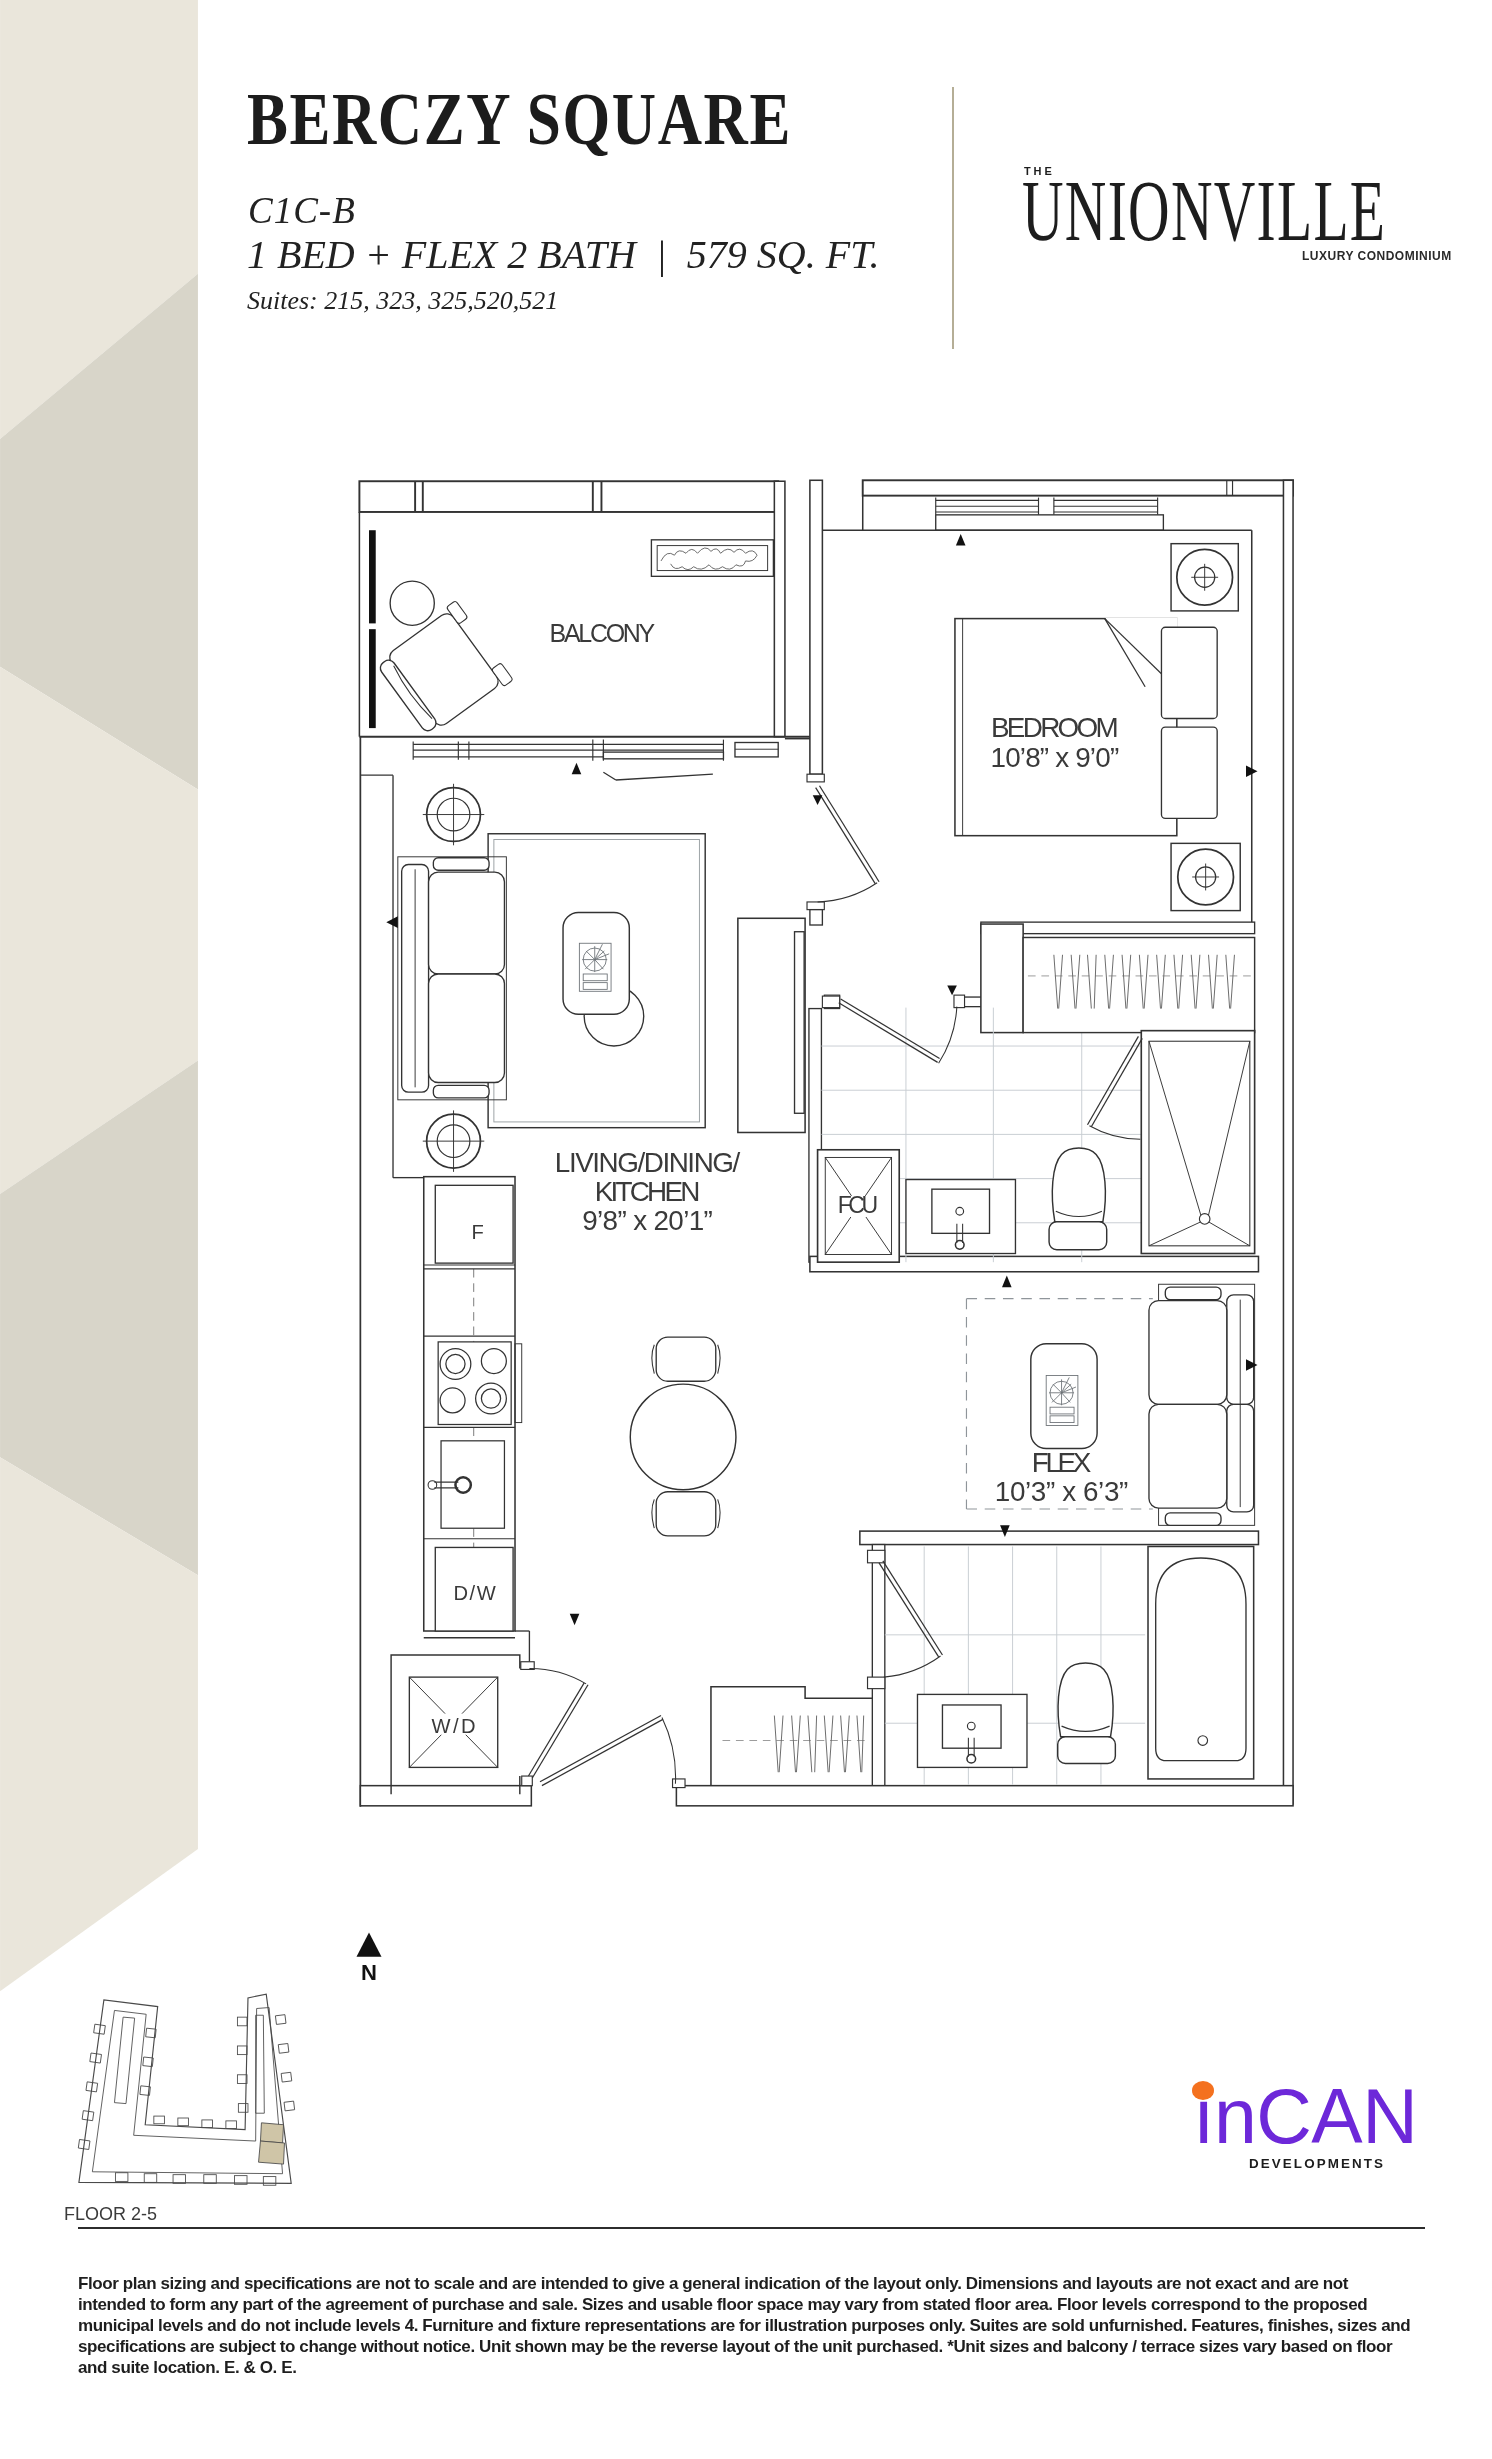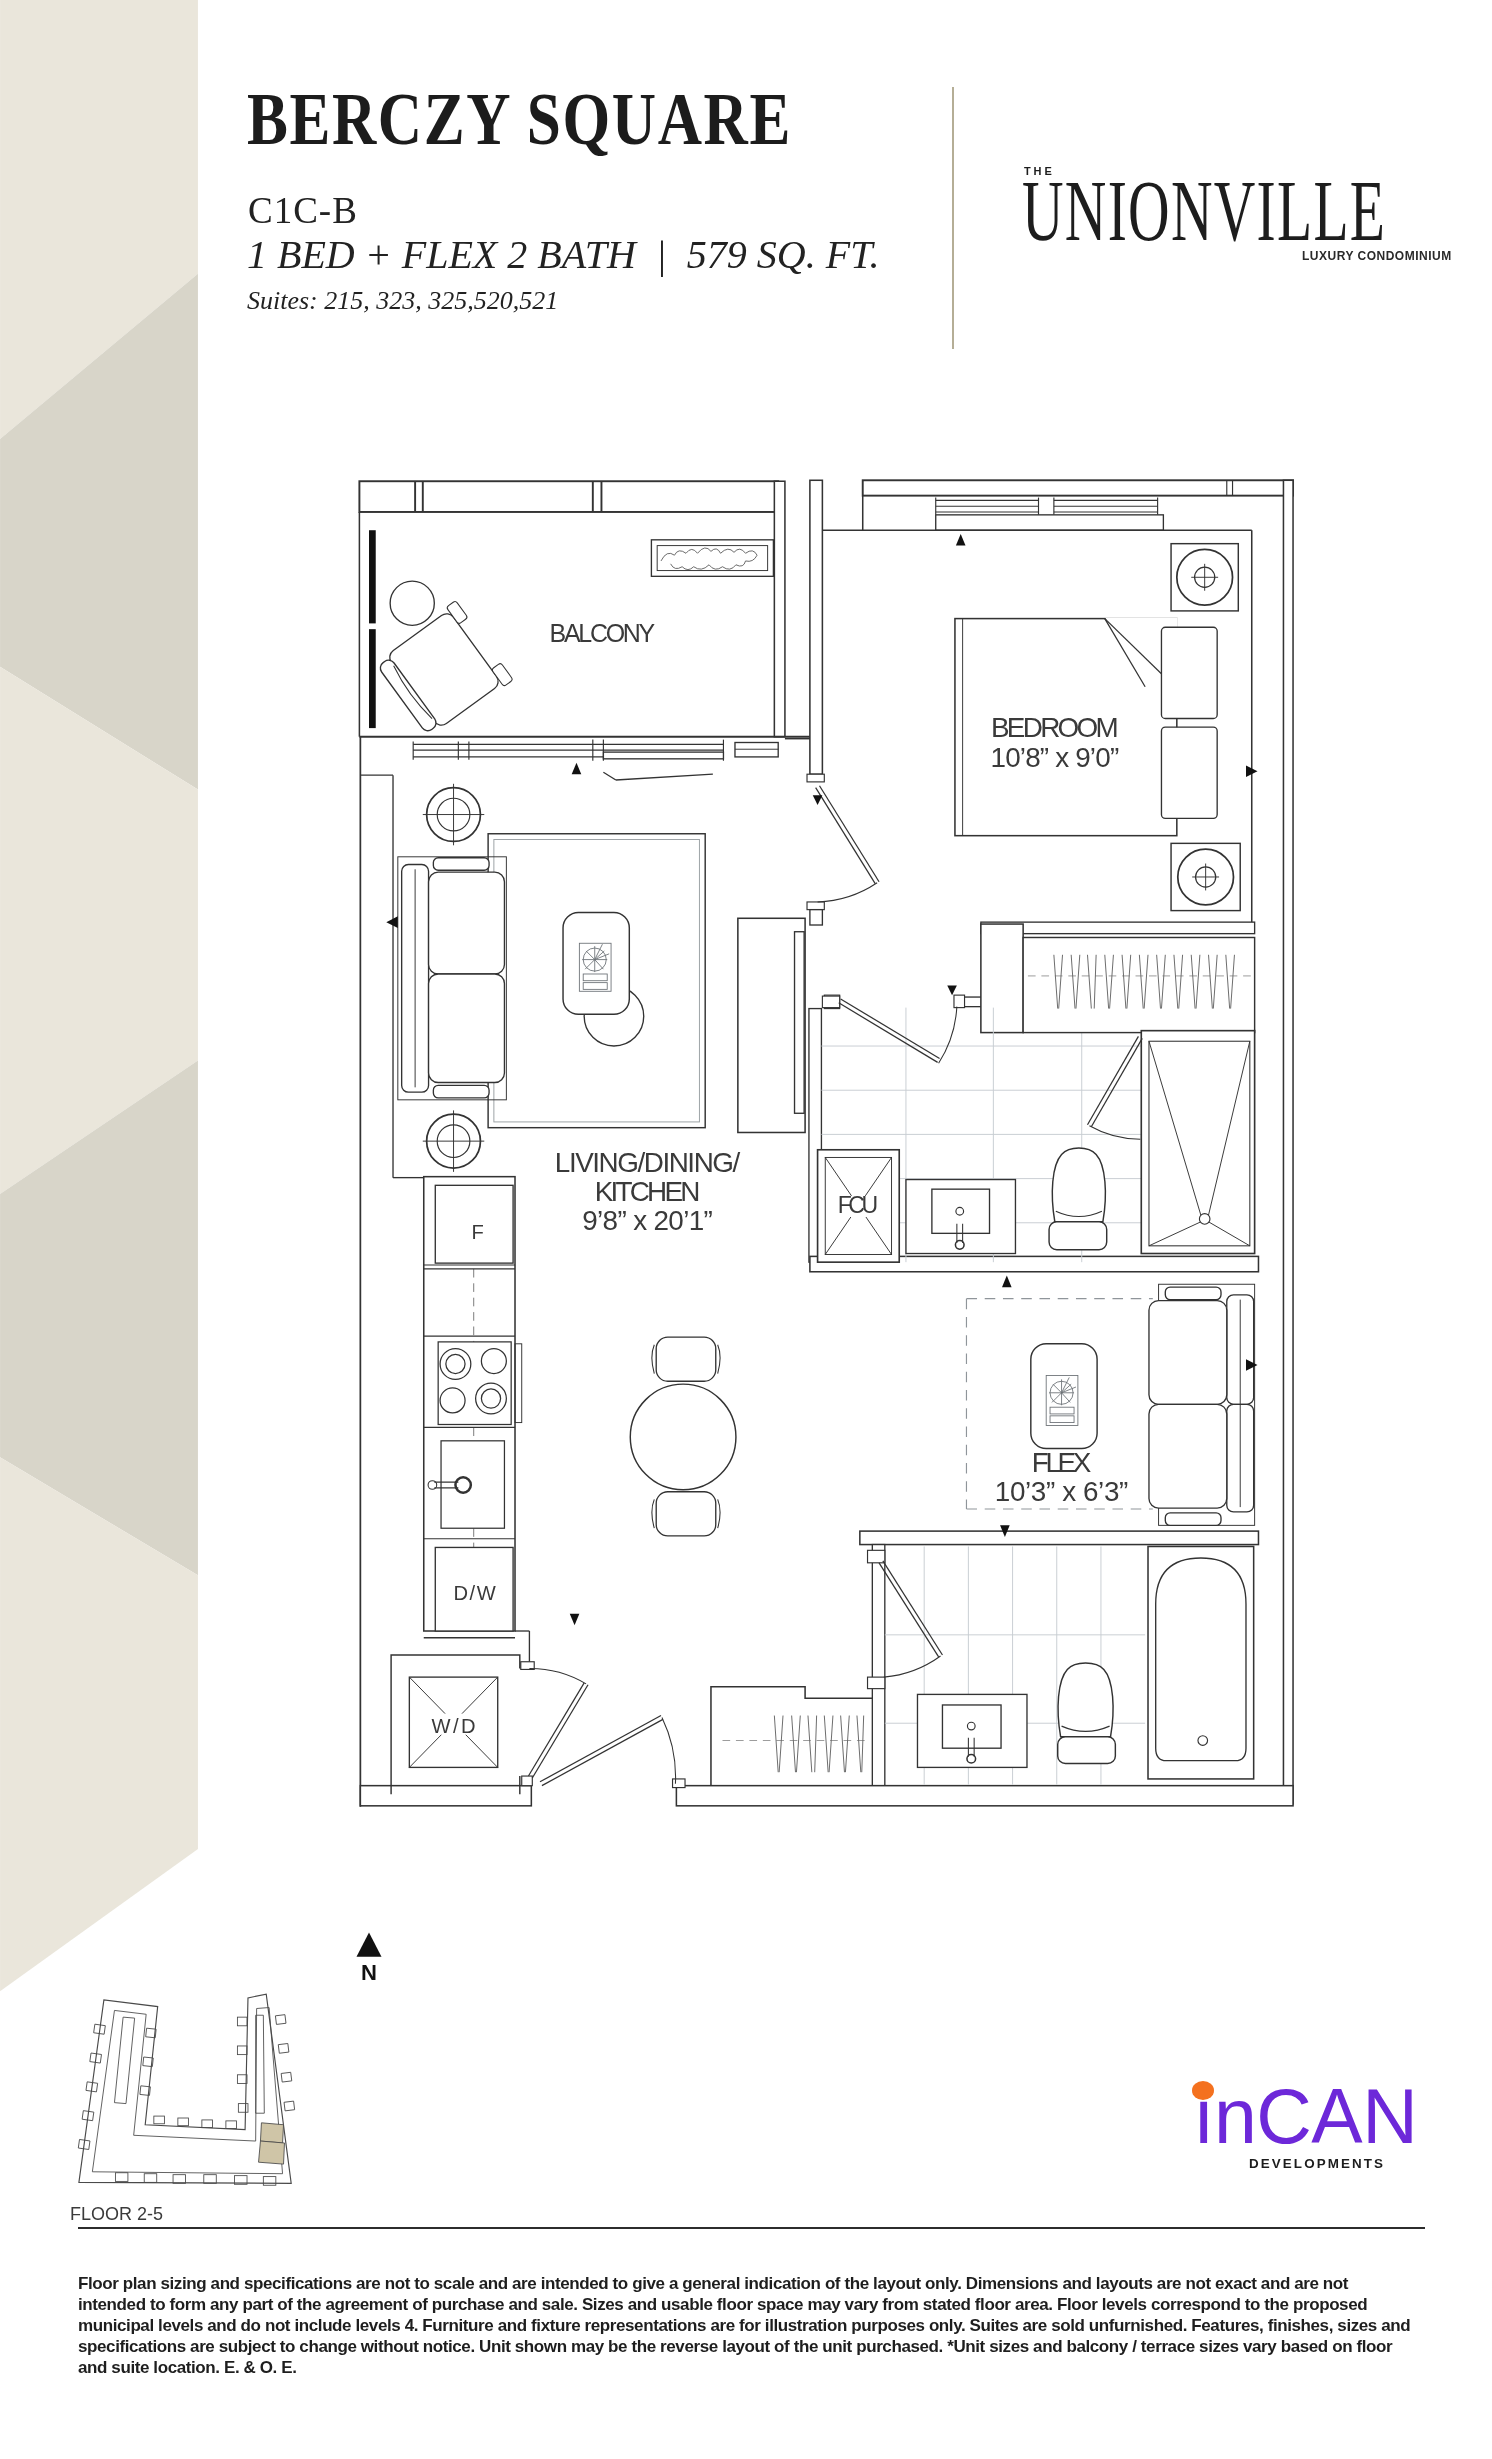--- a/index.html
+++ b/index.html
@@ -13,21 +13,21 @@
 <svg class="abs" style="left:0;top:0" width="198" height="1998" viewBox="0 0 206 2080">
   <polygon points="0,0 206,0 206,285 0,457" fill="#eae6db"></polygon>
   <polygon points="0,457 206,285 206,822 0,694" fill="#d8d5c9"></polygon>
   <polygon points="0,694 206,822 206,1104 0,1243" fill="#eae6db"></polygon>
   <polygon points="0,1243 206,1104 206,1640 0,1517" fill="#d8d5c9"></polygon>
   <polygon points="0,1517 206,1640 206,1925 0,2073" fill="#eae6db"></polygon>
 </svg>
 
 <div class="abs" style="left:247px;top:83px;font-family:'Liberation Serif',serif;font-weight:bold;font-size:73px;line-height:73px;letter-spacing:1.9px;color:#1c1c1c;transform:scaleX(0.84);transform-origin:0 0;white-space:nowrap;">BERCZY SQUARE</div>
 
-<div class="abs" style="left:248px;top:192px;font-family:'Liberation Serif',serif;font-size:37px;line-height:37px;letter-spacing:1px;color:#222;">C1C-B</div>
+<div class="abs" style="left:248px;top:192px;font-family:'Liberation Serif',serif;font-style:italic;font-size:37px;line-height:37px;letter-spacing:1px;color:#222;">C1C-B</div>
 
 <div class="abs" style="left:247px;top:235px;font-family:'Liberation Serif',serif;font-style:italic;font-size:40px;line-height:40px;color:#222;text-align:right;">1 BED + FLEX 2 BATH&nbsp;&nbsp;|&nbsp;&nbsp;579 SQ. FT.</div>
 
 <div class="abs" style="left:247px;top:285px;font-family:'Liberation Serif',serif;font-style:italic;font-size:26px;line-height:32px;color:#222;">Suites: 215, 323, 325,520,521</div>
 
 <div class="abs" style="left:952px;top:87px;width:1.9px;height:262px;background:#b5ae96;"></div>
 
 <div class="abs" style="left:1024px;top:165px;font-size:11px;font-weight:bold;letter-spacing:2.9px;color:#1d1d1d;">THE</div>
 
 <div class="abs" style="left:1022px;top:181px;font-family:'Liberation Serif',serif;font-size:86px;line-height:60px;letter-spacing:1.9px;color:#1d1d1d;transform:scaleX(0.669);transform-origin:0 0;white-space:nowrap;">UNIONVILLE</div>
@@ -554,21 +554,21 @@
 <rect x="120" y="2262" width="13" height="9"></rect>
 <rect x="150" y="2263" width="13" height="9"></rect>
 <rect x="180" y="2264" width="13" height="9"></rect>
 <rect x="212" y="2264" width="13" height="9"></rect>
 <rect x="244" y="2265" width="13" height="9"></rect>
 <rect x="274" y="2266" width="13" height="9"></rect>
 </g>
 </g>
 </svg>
 
-<div class="abs" style="left:70px;top:2204px;font-size:18px;letter-spacing:0px;color:#3b3b3b;">FLOOR 2-5</div>
+<div class="abs" style="left:64px;top:2204px;font-size:18px;letter-spacing:0px;color:#3b3b3b;">FLOOR 2-5</div>
 
 <div class="abs" style="left:78px;top:2227px;width:1347px;height:1.9px;background:#2c2c2c;"></div>
 
 <div class="abs" style="left:78px;top:2273px;width:1422px;font-size:17px;letter-spacing:-0.4px;font-weight:bold;line-height:21px;color:#1e1e1e;">Floor plan sizing and specifications are not to scale and are intended to give a general indication of the layout only. Dimensions and layouts are not exact and are not<br>intended to form any part of the agreement of purchase and sale. Sizes and usable floor space may vary from stated floor area. Floor levels correspond to the proposed<br>municipal levels and do not include levels 4. Furniture and fixture representations are for illustration purposes only. Suites are sold unfurnished. Features, finishes, sizes and<br>specifications are subject to change without notice. Unit shown may be the reverse layout of the unit purchased. *Unit sizes and balcony / terrace sizes vary based on floor<br>and suite location. E. &amp; O. E.</div>
 
 <div class="abs" style="left:1193px;top:2078px;font-size:77px;line-height:77px;font-weight:normal;letter-spacing:-0.5px;color:#6d28d9;white-space:nowrap;">ınCAN</div>
 
 <div class="abs" style="left:1192px;top:2081px;width:22px;height:19px;border-radius:50%;background:#f4711f;"></div>
 
 <div class="abs" style="left:1249px;top:2156px;font-size:13.4px;font-weight:bold;letter-spacing:2.1px;color:#1d1d1d;text-align:right;">DEVELOPMENTS</div>

